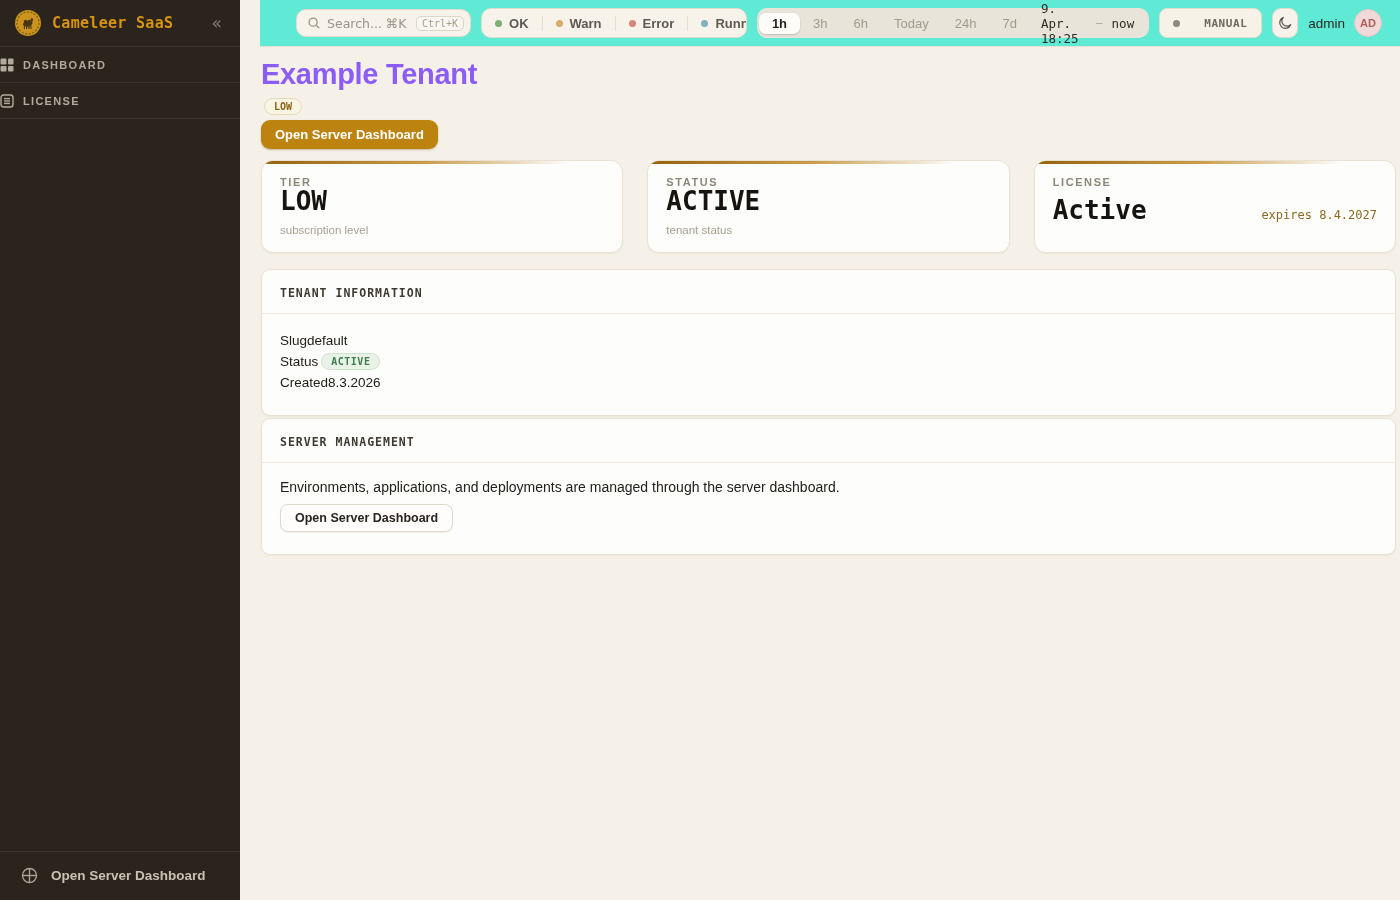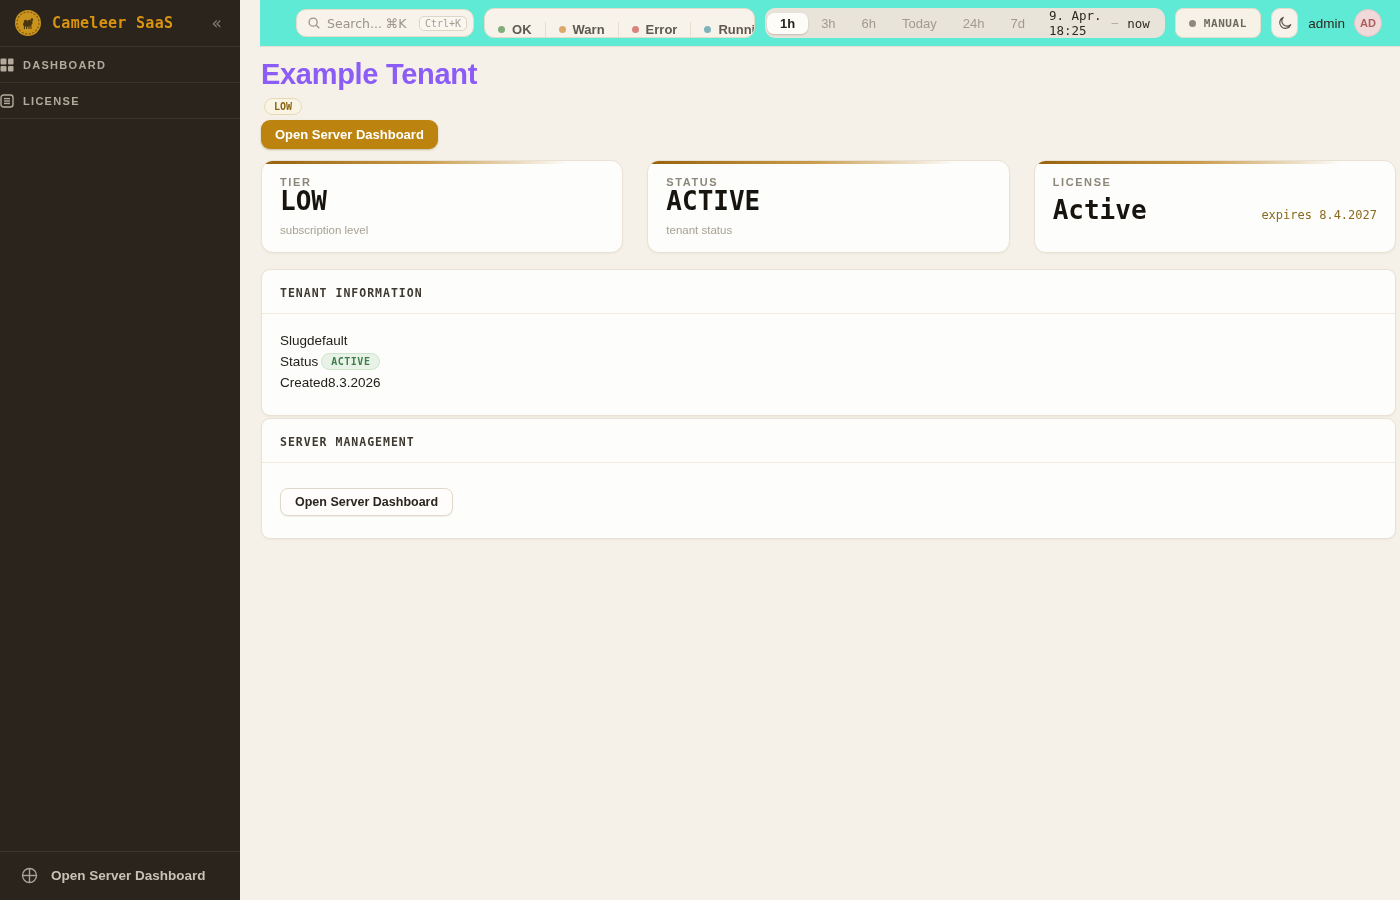--- a/index.html
+++ b/index.html
@@ -58,21 +58,21 @@
   .search-input {
     border:none; background:transparent; outline:none; width:100%;
     font-family:"DejaVu Sans", sans-serif; font-size:12.5px; color:#4a453c;
   }
   .search-input::placeholder { color:#9a9489; }
   .kbd {
     font-family:"DejaVu Sans Mono", monospace; font-size:10px; color:#a59e90;
     border:1px solid #ddd6c6; background:#faf7f0; border-radius:5px; padding:1px 5px; white-space:nowrap;
   }
   .filter-group {
-    height:30px; display:flex; align-items:flex-end; border:1px solid #e3dcca;
+    height:30px; display:flex; align-items:center; border:1px solid #e3dcca;
     border-radius:10px; background:#f7f3eb; overflow:hidden;
   }
   .filter-seg {
     display:flex; align-items:center; gap:7px; padding:0 13px;
     border-right:1px solid #e6dfd0; cursor:pointer; background:none; border-top:none; border-bottom:none; border-left:none;
   }
   .filter-group .filter-seg:last-child { border-right:none; }
   .filter-seg .dot { width:7px; height:7px; border-radius:50%; }
   .dot-ok { background:#7fae79; } .dot-warn { background:#dca96b; }
   .dot-error { background:#d8837d; } .dot-running { background:#7fb3bc; }
@@ -86,21 +86,21 @@
     padding:3px 13px; border:none; background:none; cursor:pointer; border-radius:7px;
   }
   .time-seg.active {
     background:#fdfcf9; color:#28241d; font-weight:bold; box-shadow:0 1px 2px rgba(60,50,30,0.22);
   }
   .time-display { display:flex; align-items:center; gap:9px; padding:0 13px 0 11px; }
   .time-datetime, .time-now { font-family:"DejaVu Sans Mono", monospace; font-size:12.5px; color:#2e2a22; }
   .time-sep { color:#b0a99a; font-size:12px; }
 
   .manual-pill {
-    margin-left:auto; height:30px; display:flex; align-items:center; gap:8px;
+    margin-left:auto; height:30px; display:flex; align-items:center; gap:24px;
     padding:0 13px; border:1px solid #e3dcca; border-radius:8px; background:#f6f2e8; cursor:pointer;
   }
   .manual-dot { width:7px; height:7px; border-radius:50%; background:#8f897b; }
   .manual-label { font-family:"DejaVu Sans Mono", monospace; font-size:11px; font-weight:bold; color:#6e6a5e; letter-spacing:0.6px; }
   .theme-btn {
     width:30px; height:30px; border:1px solid #e3dcca; border-radius:9px; background:#f7f3ea;
     display:flex; align-items:center; justify-content:center; cursor:pointer; color:#575147;
   }
   .user-menu { display:flex; align-items:center; gap:9px; cursor:pointer; }
   .user-name { font-size:13.5px; color:#2c2820; }
@@ -339,17 +339,18 @@
             <span class="info-value">8.3.2026</span>
         </div>
       </div>
     </section>
 
     <section class="section-card">
       <div class="section-header">
         <span class="section-title">SERVER MANAGEMENT</span>
       </div>
       <div class="section-body">
+        <p class="sm-desc">Environments, applications, and deployments are managed through the server dashboard.</p>
         <button class="secondary-btn">Open Server Dashboard</button>
       </div>
     </section>
   </div>
 </div>
 
 </body></html>

